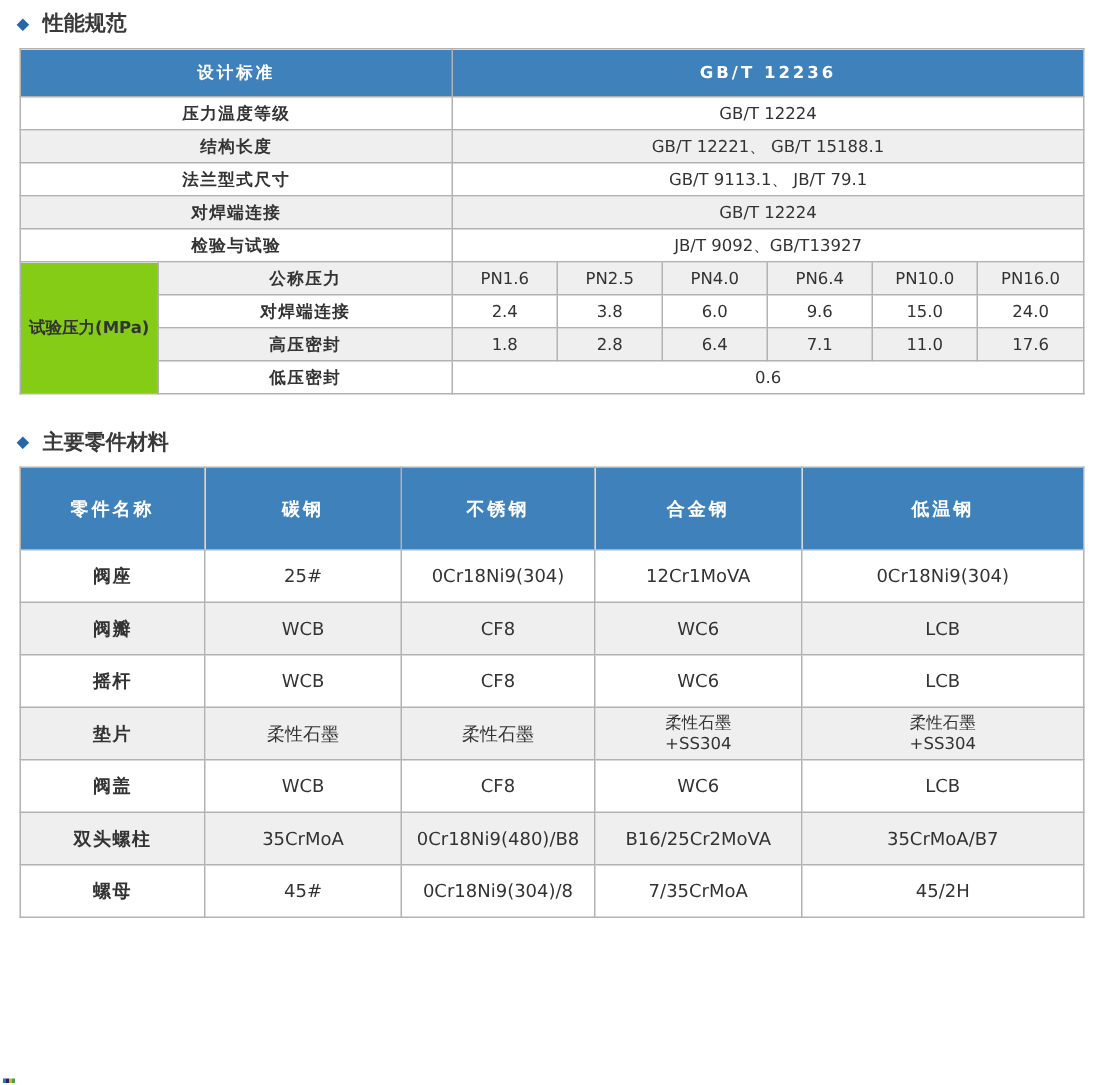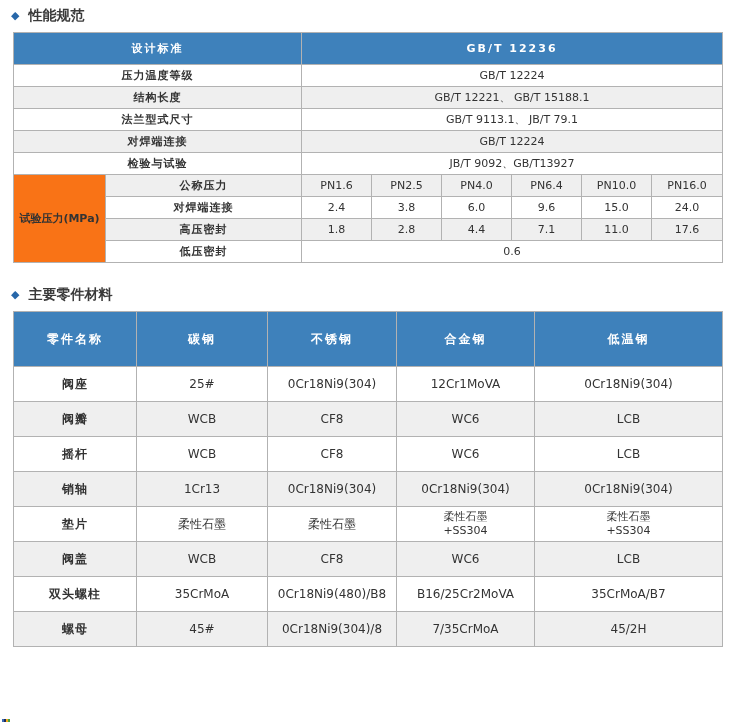--- a/index.html
+++ b/index.html
@@ -25,21 +25,21 @@
 
   
   .spec-table{font-size:11px;}
   .spec-table thead th{
     background:#3e81bb;color:#fff;height:29px;
     font-weight:bold;letter-spacing:2px;
   }
   .spec-table tbody td{height:19px;}
   .spec-table tbody tr:nth-child(even){background:#efefef;}
   .spec-table .row-label{font-weight:bold;letter-spacing:1px;margin-top:36px;}
-  .spec-table .group-cell{background:#f97316;font-weight:bold;letter-spacing:0;}
+  .spec-table .group-cell{background:#84cc16;font-weight:bold;letter-spacing:0;}
 
   
   .mat-table{font-size:12px;}
   .mat-table thead th{
     background:#3e81bb;color:#fff;height:52px;
     font-weight:bold;letter-spacing:2px;font-size:12px;
   }
   .mat-table tbody td{height:32px;}
   .mat-table tbody tr:nth-child(even){background:#efefef;}
   .mat-table .part-name{font-weight:bold;letter-spacing:1px;}
@@ -115,21 +115,21 @@
           <td>3.8</td>
           <td>6.0</td>
           <td>9.6</td>
           <td>15.0</td>
           <td>24.0</td>
         </tr>
         <tr>
           <td class="row-label">高压密封</td>
           <td>1.8</td>
           <td>2.8</td>
-          <td>4.4</td>
+          <td>6.4</td>
           <td>7.1</td>
           <td>11.0</td>
           <td>17.6</td>
         </tr>
         <tr>
           <td class="row-label">低压密封</td>
           <td colspan="6">0.6</td>
         </tr>
       </tbody>
   </table>
@@ -174,27 +174,20 @@
           <td>LCB</td>
         </tr>
         <tr>
           <td class="part-name">摇杆</td>
           <td>WCB</td>
           <td>CF8</td>
           <td>WC6</td>
           <td>LCB</td>
         </tr>
         <tr>
-          <td class="part-name">销轴</td>
-          <td>1Cr13</td>
-          <td>0Cr18Ni9(304)</td>
-          <td>0Cr18Ni9(304)</td>
-          <td>0Cr18Ni9(304)</td>
-        </tr>
-        <tr>
           <td class="part-name">垫片</td>
           <td>柔性石墨</td>
           <td>柔性石墨</td>
           <td class="multiline">柔性石墨
 +SS304</td>
           <td class="multiline">柔性石墨
 +SS304</td>
         </tr>
         <tr>
           <td class="part-name">阀盖</td>

